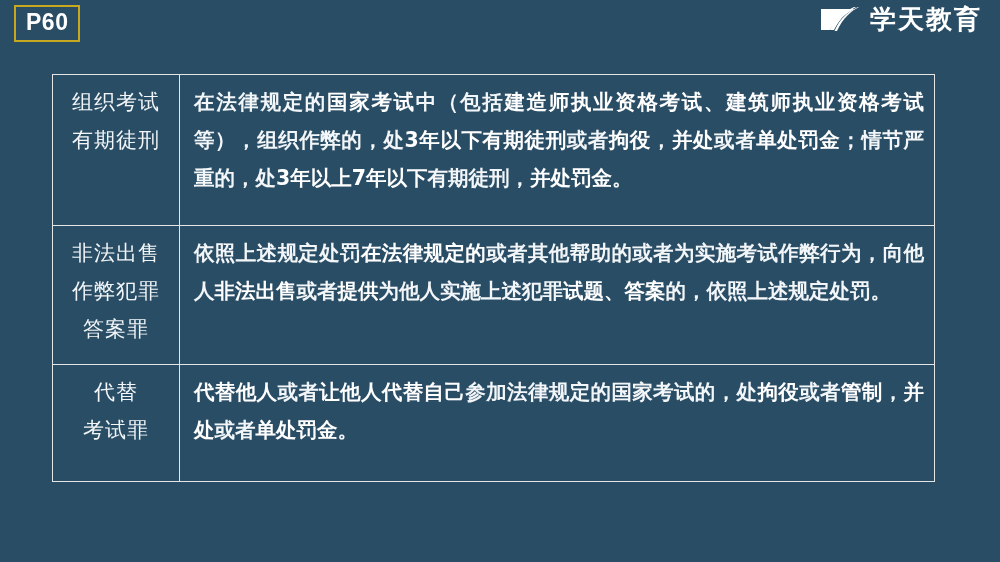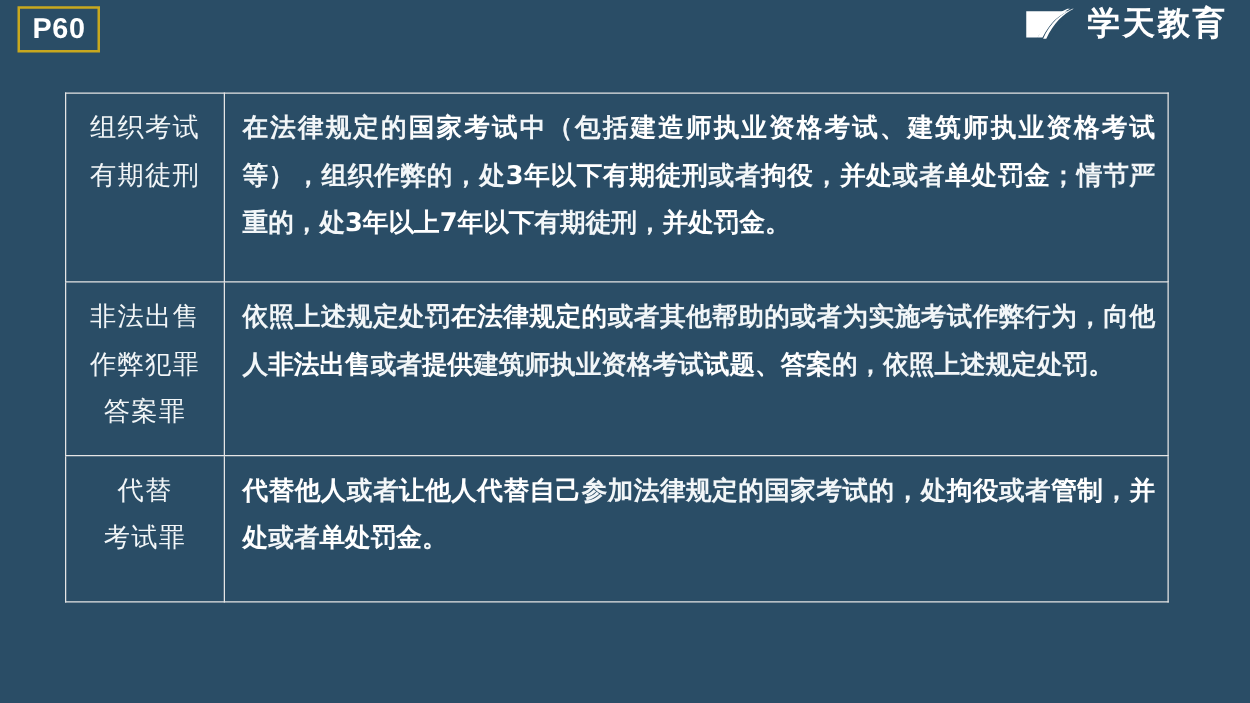--- a/index.html
+++ b/index.html
@@ -168,21 +168,21 @@
       <tr class="row-2">
         <td class="col-name">
           <div class="cell-name">
             <span class="nm-line">非法出售</span>
             <span class="nm-line">作弊犯罪</span>
             <span class="nm-line">答案罪</span>
           </div>
         </td>
         <td class="col-body">
           <div class="cell-body">
-            <span class="txt plain">依照上述规定处罚</span><span class="txt hl">在法律规定的</span><span class="txt plain">或者其他帮助的或者为实施考试作弊行为，向他人</span><span class="txt hl">非法出售</span><span class="txt plain">或者</span><span class="txt hl">提供</span><span class="txt plain">建筑师执业资格考试</span><span class="txt hl">试题、答案</span><span class="txt plain">的，依照上述规定处罚。</span>
+            <span class="txt plain">依照上述规定处罚</span><span class="txt hl">在法律规定的</span><span class="txt plain">或者其他帮助的或者为实施考试作弊行为，向他人</span><span class="txt hl">非法出售</span><span class="txt plain">或者</span><span class="txt hl">提供</span><span class="txt plain">为他人实施上述犯罪</span><span class="txt hl">试题、答案</span><span class="txt plain">的，依照上述规定处罚。</span>
           </div>
         </td>
       </tr>
 
       <tr class="row-3">
         <td class="col-name">
           <div class="cell-name">
             <span class="nm-line">代替</span>
             <span class="nm-line">考试罪</span>
           </div>

